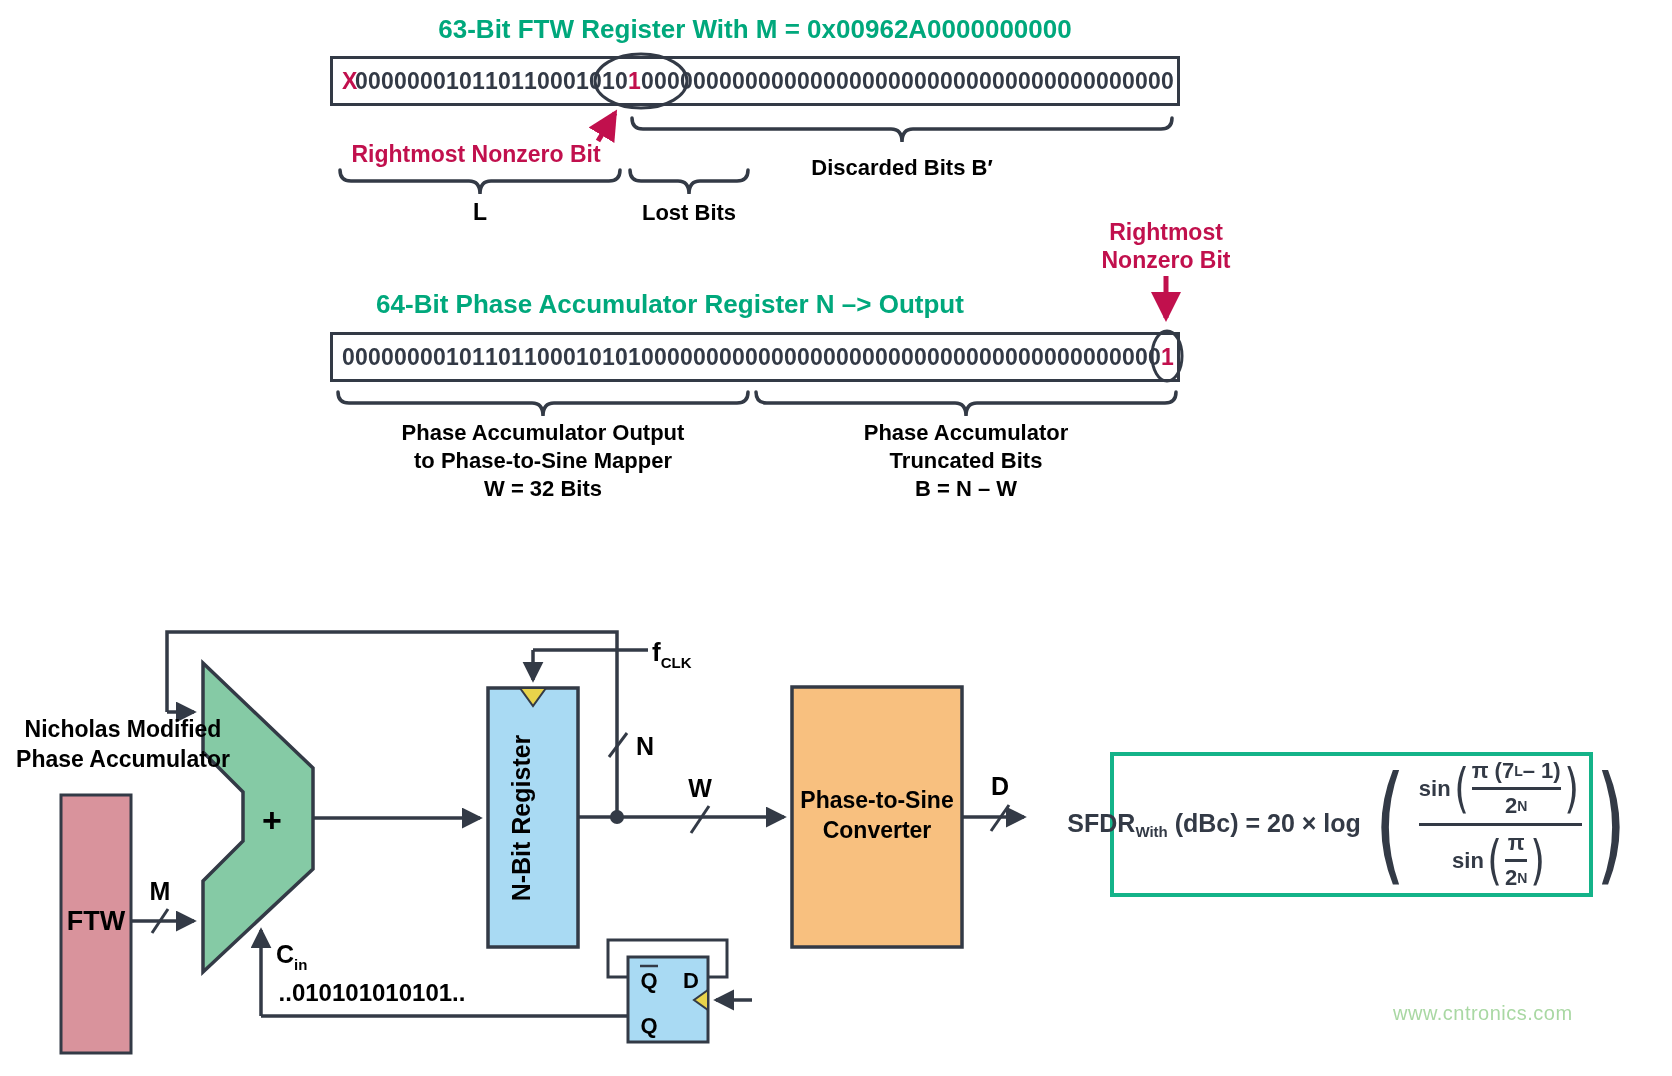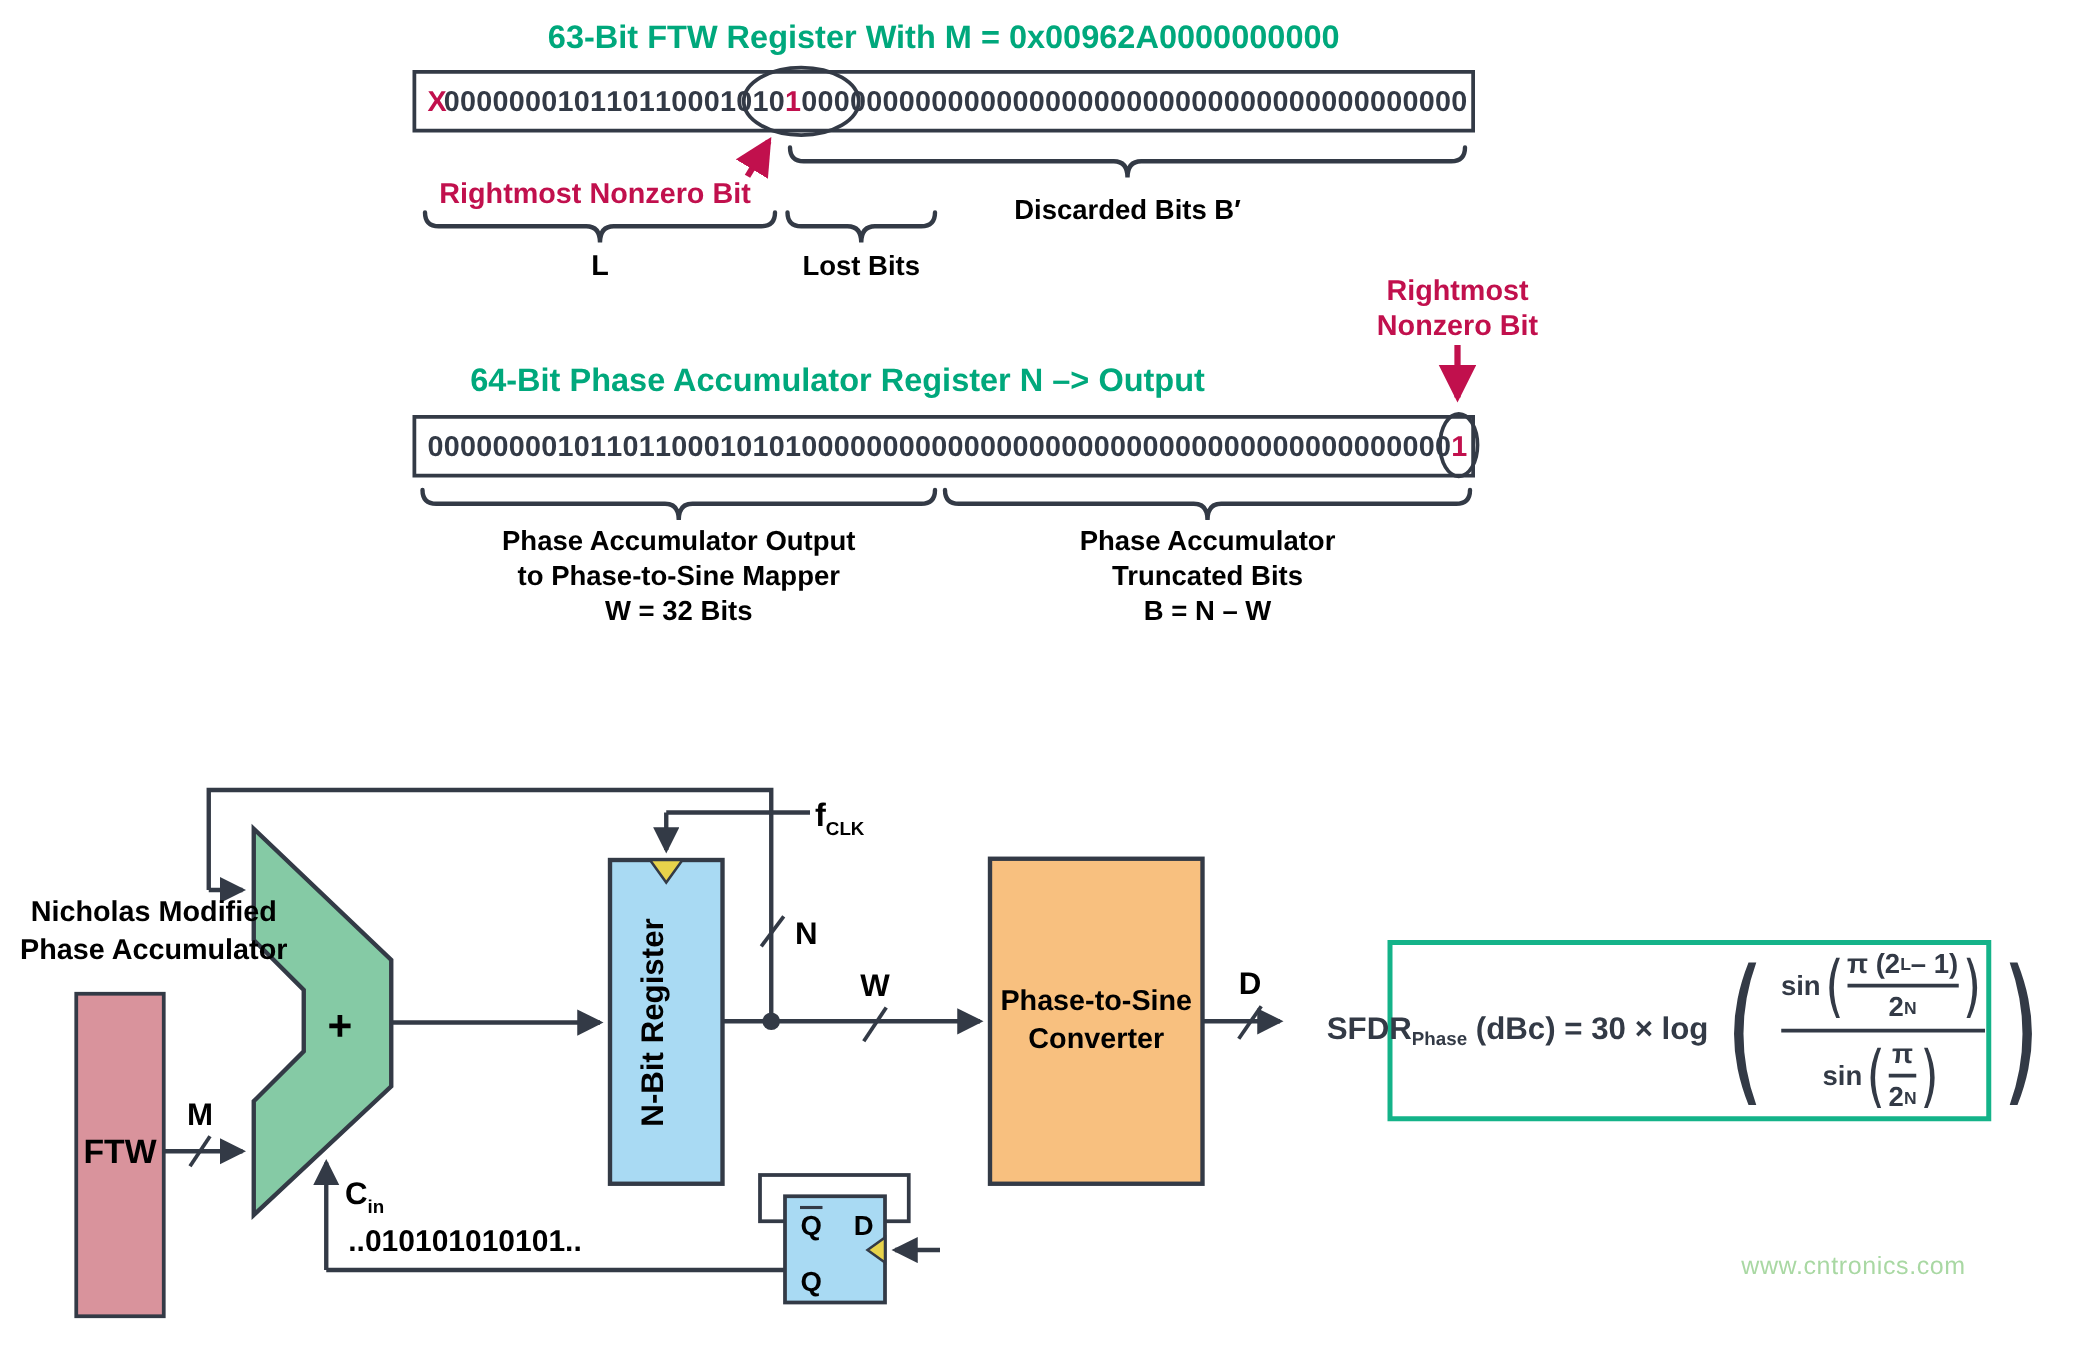--- a/index.html
+++ b/index.html
@@ -162,29 +162,29 @@
       <span class="bit">0</span>
       <span class="bit">0</span>
       <span class="bit">0</span>
       <span class="bit">0</span>
       <span class="bit">0</span>
       <span class="bit">0</span>
       <span class="bit red">1</span>
     </div>
 
   <div class="formula-box">
-    <span class="f-main"><span>SFDR</span><sub>Phase</sub><span> (dBc) = 30 × log</span></span>
+    <span class="f-main"><span>SFDR</span><sub>With</sub><span> (dBc) = 20 × log</span></span>
     <span class="bigp">(</span>
     <div class="vfrac">
       <div class="row">
         <span>sin</span>
         <span class="midp">(</span>
         <div class="vfrac">
           <div class="row">
-              <span>π (2</span>
+              <span>π (7</span>
               <sup>L</sup>
               <span> – 1)</span>
             </div>
           <div class="bar"></div>
           <div class="row">
               <span>2</span>
               <sup>N</sup>
             </div>
         </div>
         <span class="midp">)</span>

